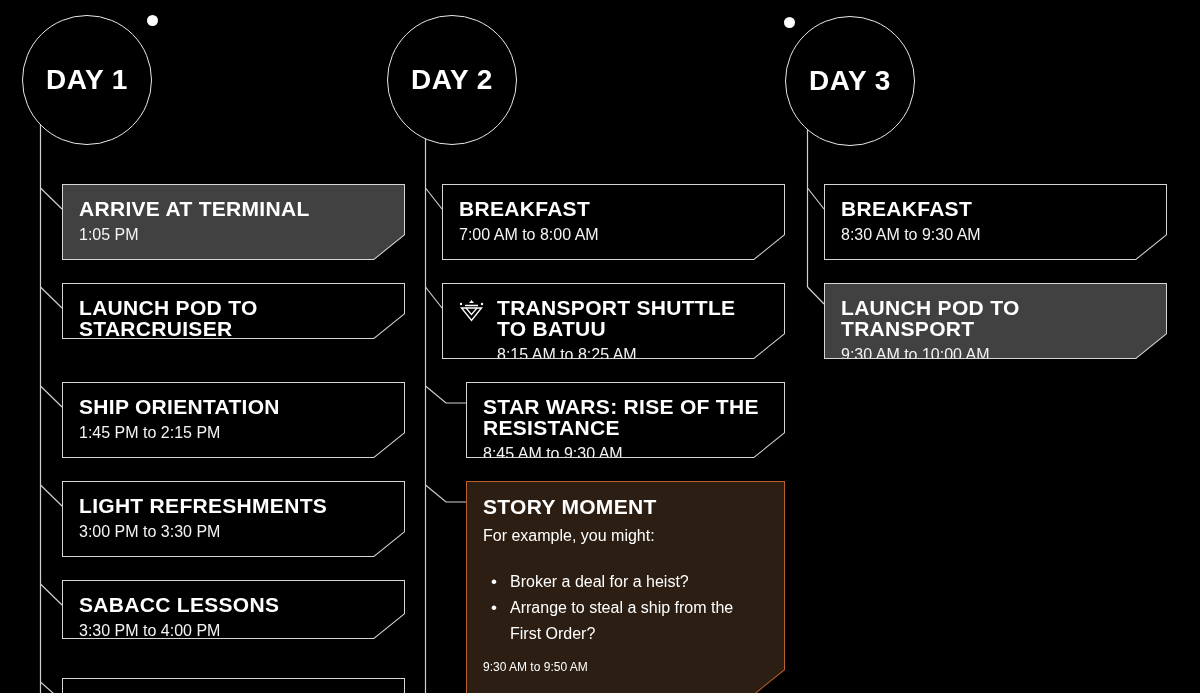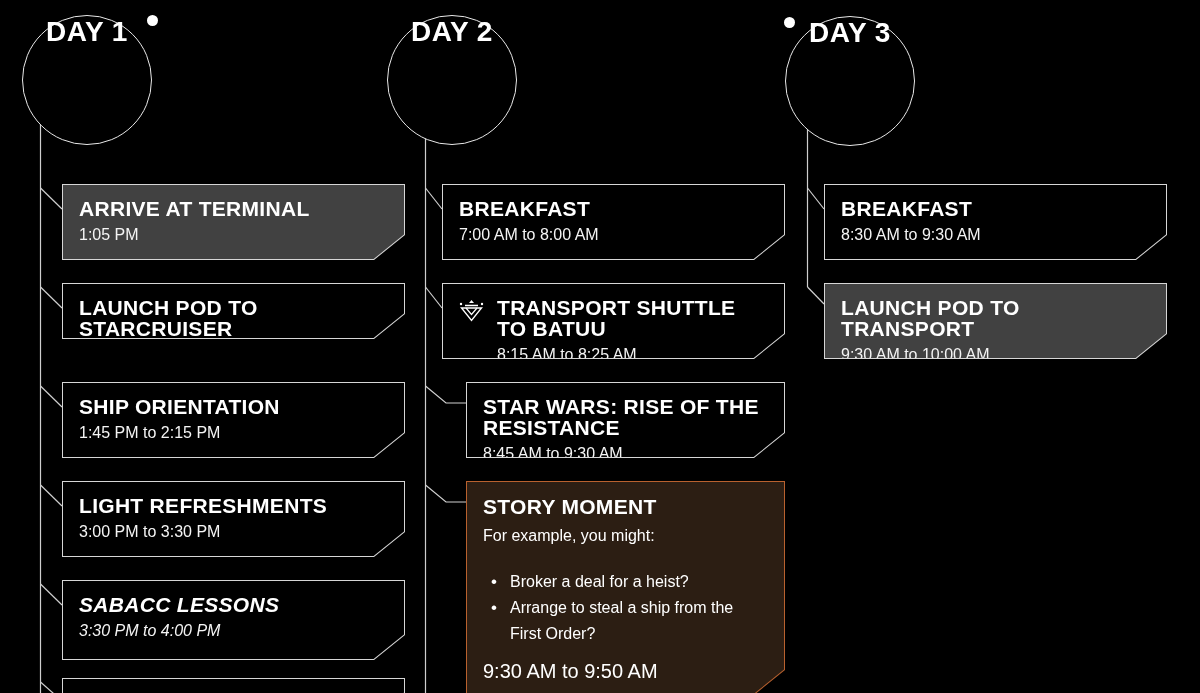--- a/index.html
+++ b/index.html
@@ -3,21 +3,21 @@
 <meta charset="utf-8">
 <style>
   html,body{margin:0;padding:0;background:#000;}
   .stage{
     position:relative;width:1200px;height:693px;overflow:hidden;background:#000;
     font-family:"Liberation Sans","DejaVu Sans",sans-serif;color:#fff;
   }
   .lines-svg{position:absolute;left:0;top:0;z-index:0;}
   .day-circle{
     position:absolute;width:128px;height:128px;border:1px solid #e9e9e9;border-radius:50%;
-    background:#000;z-index:2;display:flex;align-items:flex-start;justify-content:center;
+    background:#000;z-index:2;display:flex;align-items:center;justify-content:center;
   }
   .day-label{font-size:28px;font-weight:700;letter-spacing:.5px;}
   .indicator-dot{position:absolute;width:11px;height:11px;border-radius:50%;background:#fff;z-index:3;}
   .card{
     position:absolute;z-index:2;background:#d6d6d6;
     clip-path:polygon(0 0,100% 0,100% calc(100% - 25px),calc(100% - 31px) 100%,0 100%);
   }
   .card-inner{
     position:absolute;inset:1px;background:#000;
     clip-path:polygon(0 0,100% 0,100% calc(100% - 24.4px),calc(100% - 30.4px) 100%,0 100%);
@@ -29,21 +29,21 @@
   .with-icon .card-text{padding-left:38px;}
   .shuttle-icon{position:absolute;left:15px;top:13px;}
   .card.story{background:#b9612e;}
   .card.story .card-inner{background:#2c1e13;padding:14px 16px;}
   .story-intro{font-size:16px;font-weight:400;margin-top:6px;line-height:25px;}
   .story-list{margin:21px 0 0 0;padding:0;list-style:none;}
   .story-list li{
     font-size:16px;line-height:26px;padding-left:27px;position:relative;
   }
   .story-list li::before{content:"\2022";position:absolute;left:8px;font-size:17px;}
-  .story-time{font-size:20px;margin-top:13px;}
+  .story-time{font-size:12px;margin-top:13px;}
 </style>
 </head>
 <body>
 
 <div class="stage">
 
   <svg class="lines-svg" width="1200" height="693" viewBox="0 0 1200 693" stroke="#cfcfcf" stroke-width="1.2" fill="none">
     <path d="M40.5,110 V693"></path>
     <path d="M40.5,188 L62,209"></path>
     <path d="M40.5,287 L62,308"></path>
@@ -91,21 +91,21 @@
       <div class="card-title">SHIP ORIENTATION</div>
       <div class="card-time">1:45 PM to 2:15 PM</div>
     </div>
   </div>
   <div class="card" style="left:62px;top:481px;width:343px;height:76px;">
     <div class="card-inner">
       <div class="card-title">LIGHT REFRESHMENTS</div>
       <div class="card-time">3:00 PM to 3:30 PM</div>
     </div>
   </div>
-  <div class="card" style="left:62px;top:580px;width:343px;height:80px;font-style:italic;">
+  <div class="card" style="left:62px;top:580px;width:343px;height:59px;">
     <div class="card-inner">
       <div class="card-title">SABACC LESSONS</div>
       <div class="card-time">3:30 PM to 4:00 PM</div>
     </div>
   </div>
   <div class="card" style="left:62px;top:678px;width:343px;height:40px;">
     <div class="card-inner"></div>
   </div>
 
   <div class="card" style="left:442px;top:184px;width:343px;height:76px;">

